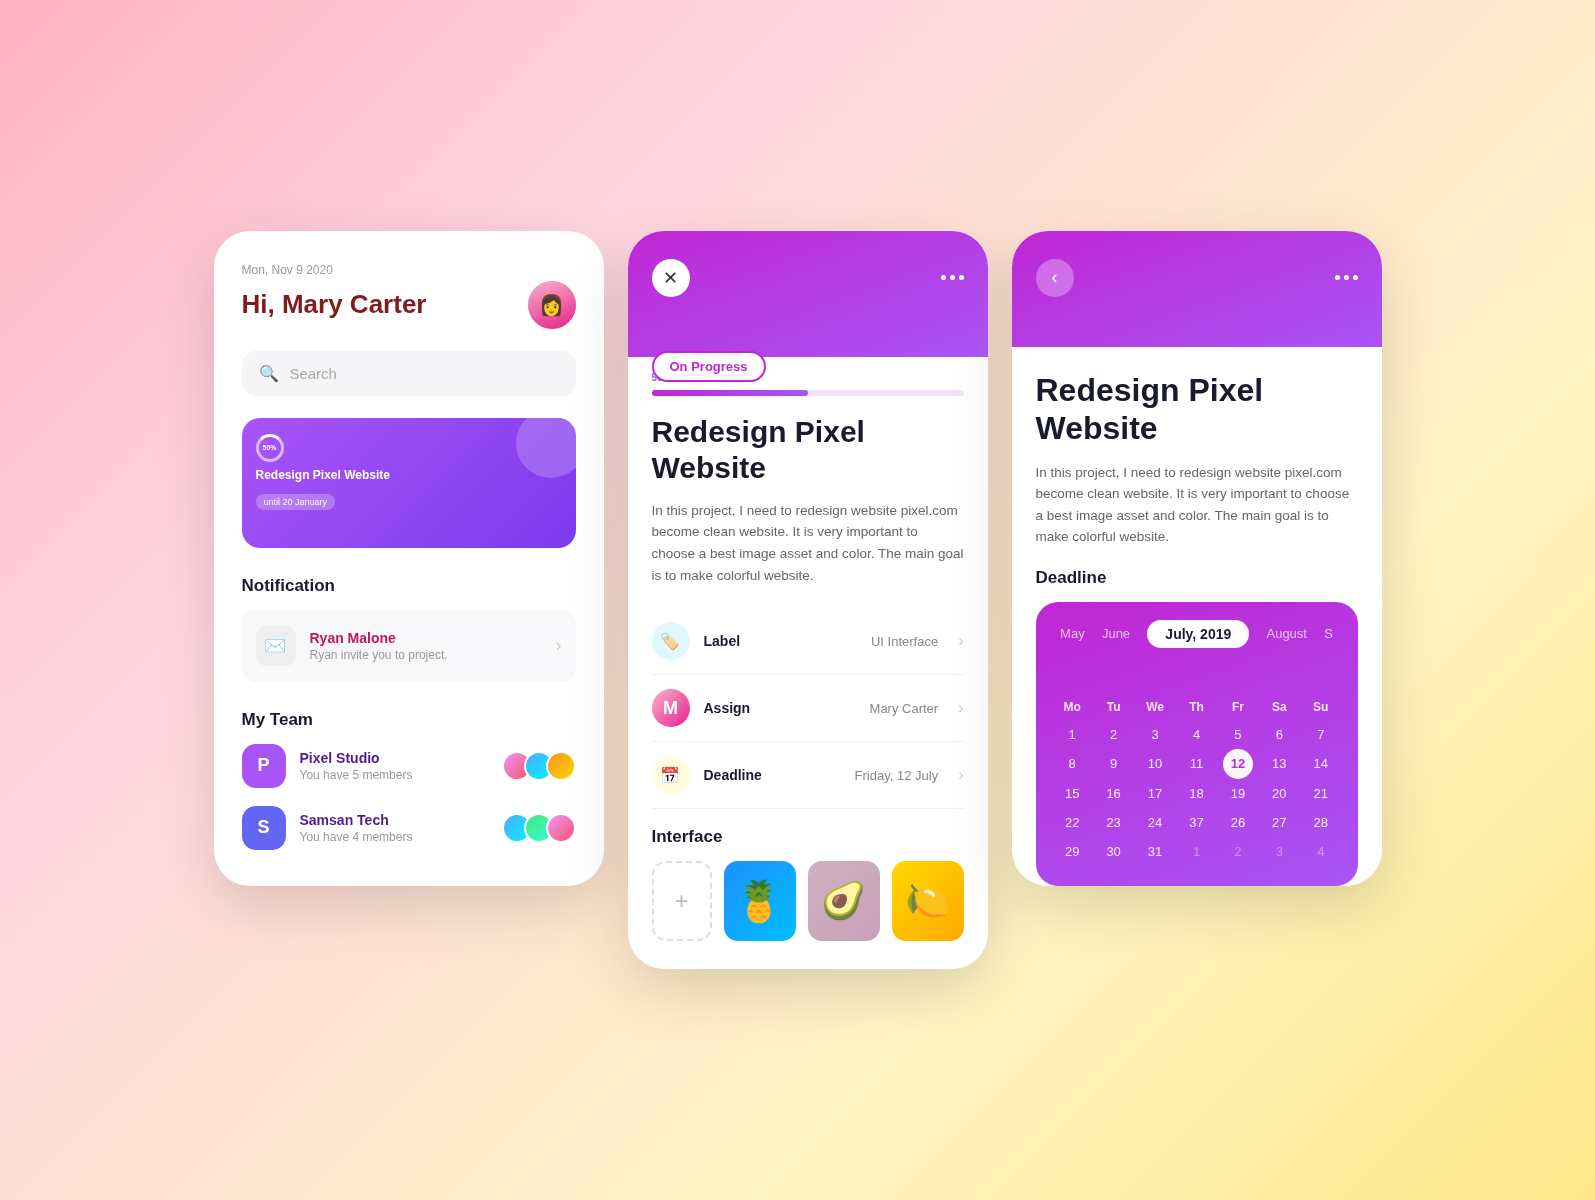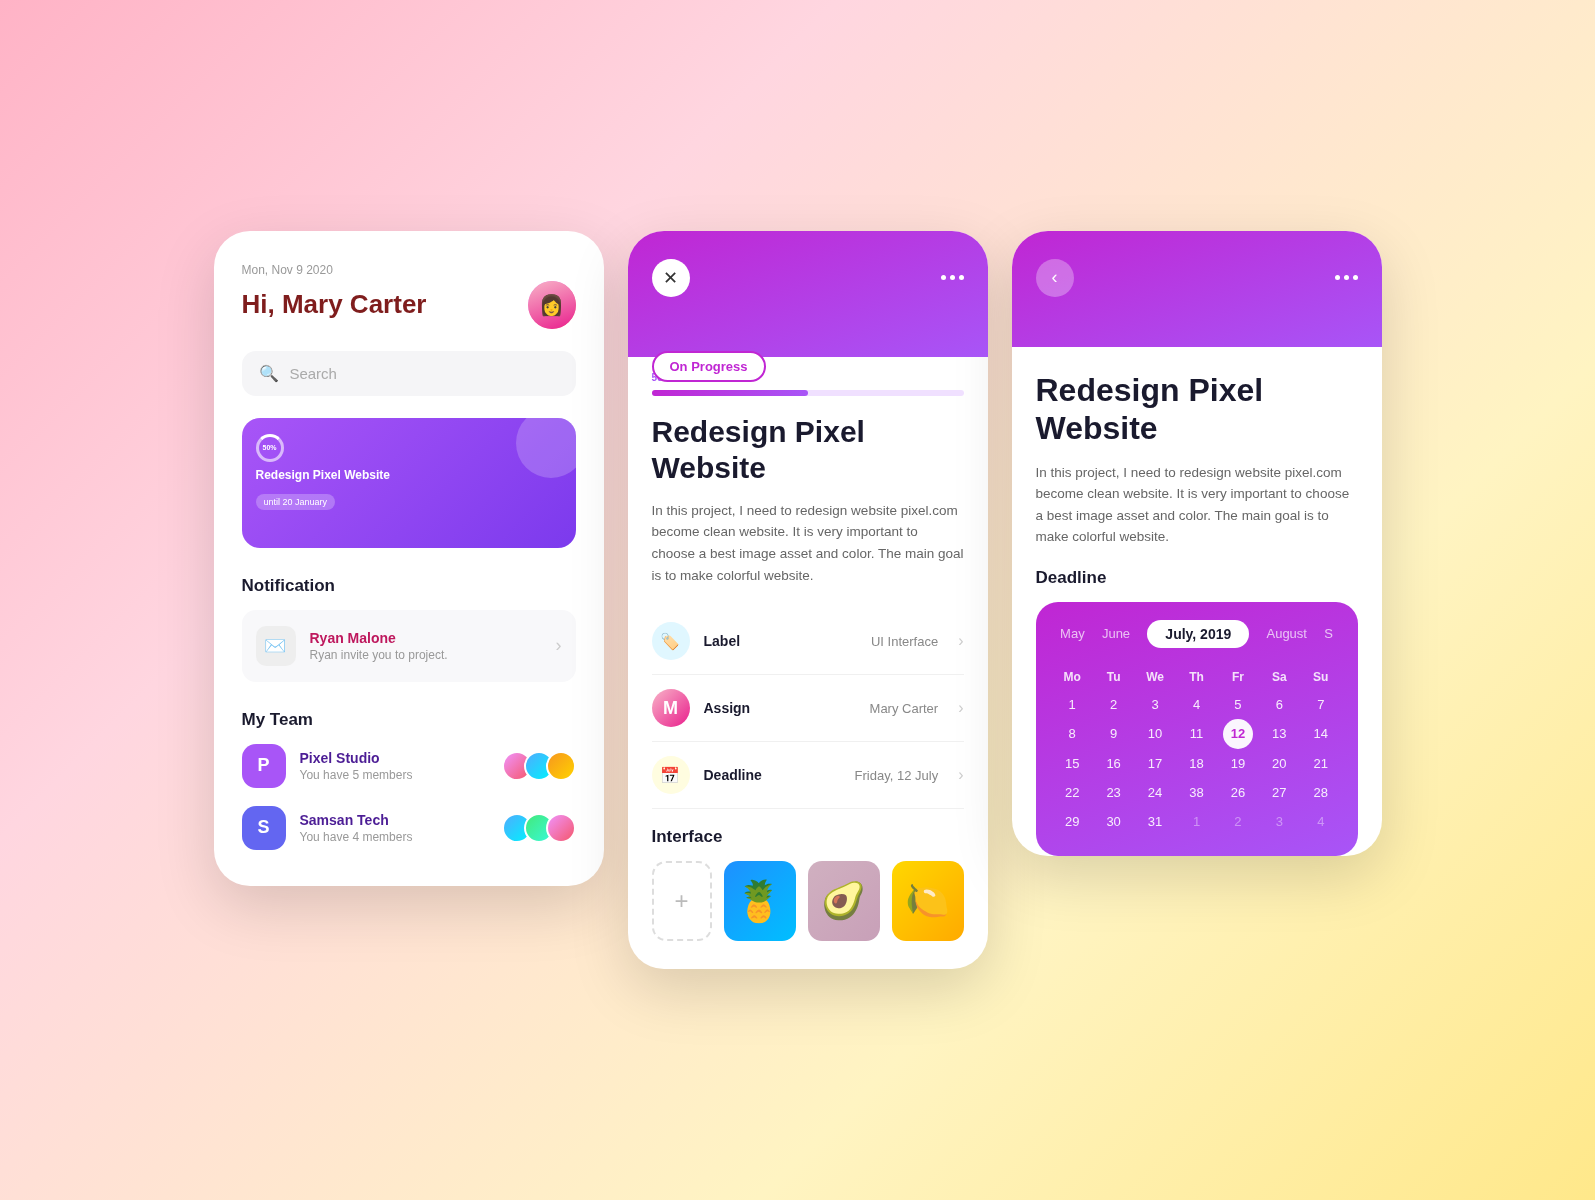--- a/index.html
+++ b/index.html
@@ -398,20 +398,21 @@
       display: grid;
       grid-template-columns: repeat(7, 1fr);
       gap: 0;
     }
     .s3-cal-header-cell {
       text-align: center;
       font-size: 12px;
       font-weight: 700;
       opacity: 0.85;
       padding: 6px 0;
+      margin-top: 30px;
     }
     .s3-cal-cell {
       text-align: center;
       font-size: 13px;
       padding: 7px 2px;
       opacity: 0.9;
       border-radius: 50%;
     }
     .s3-cal-cell.today {
       background: rgba(255,255,255,0.95);
@@ -595,21 +596,21 @@
           <div class="s3-cal-cell">16</div>
           <div class="s3-cal-cell">17</div>
           <div class="s3-cal-cell">18</div>
           <div class="s3-cal-cell">19</div>
           <div class="s3-cal-cell">20</div>
           <div class="s3-cal-cell">21</div>
 
           <div class="s3-cal-cell">22</div>
           <div class="s3-cal-cell">23</div>
           <div class="s3-cal-cell">24</div>
-          <div class="s3-cal-cell">38</div>
+          <div class="s3-cal-cell">37</div>
           <div class="s3-cal-cell">26</div>
           <div class="s3-cal-cell">27</div>
           <div class="s3-cal-cell">28</div>
 
           <div class="s3-cal-cell">29</div>
           <div class="s3-cal-cell">30</div>
           <div class="s3-cal-cell">31</div>
           <div class="s3-cal-cell dim">1</div>
           <div class="s3-cal-cell dim">2</div>
           <div class="s3-cal-cell dim">3</div>

